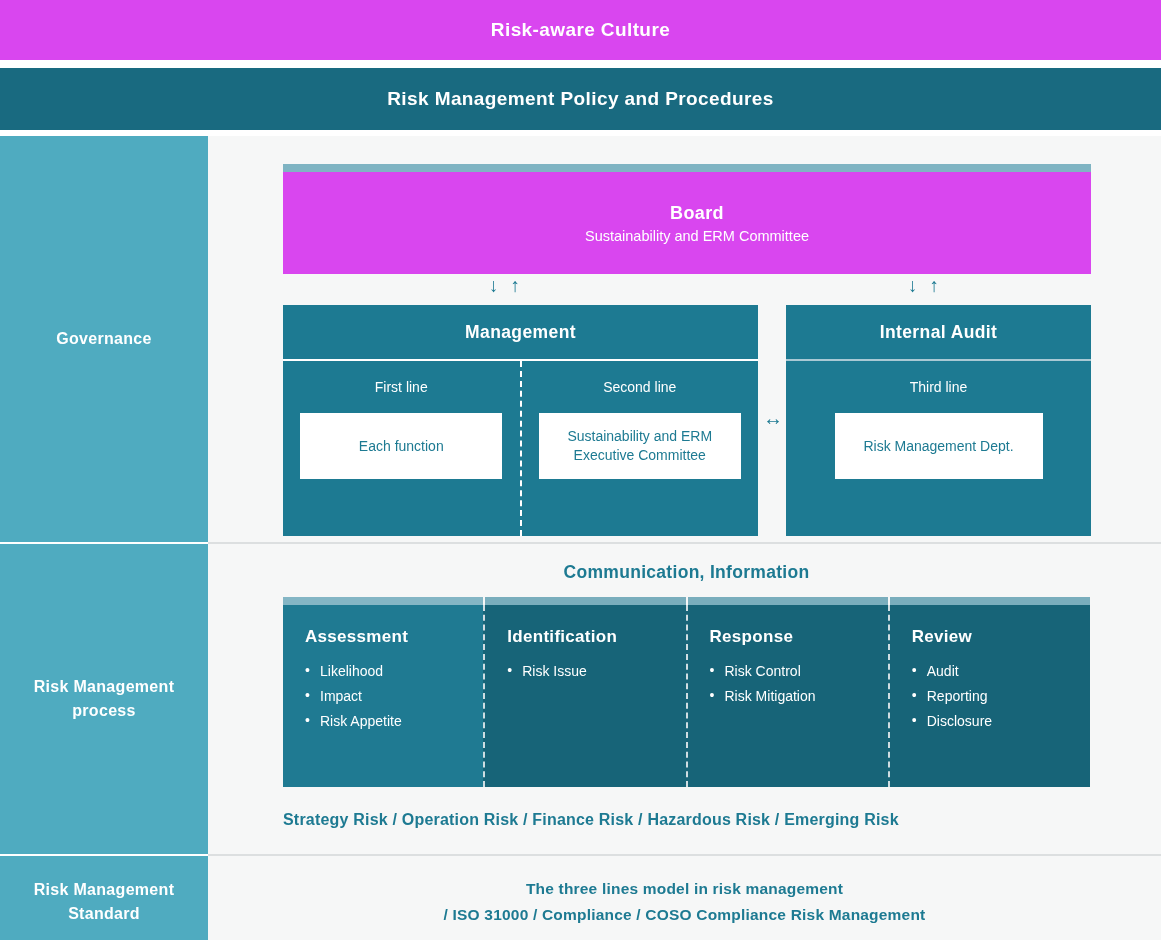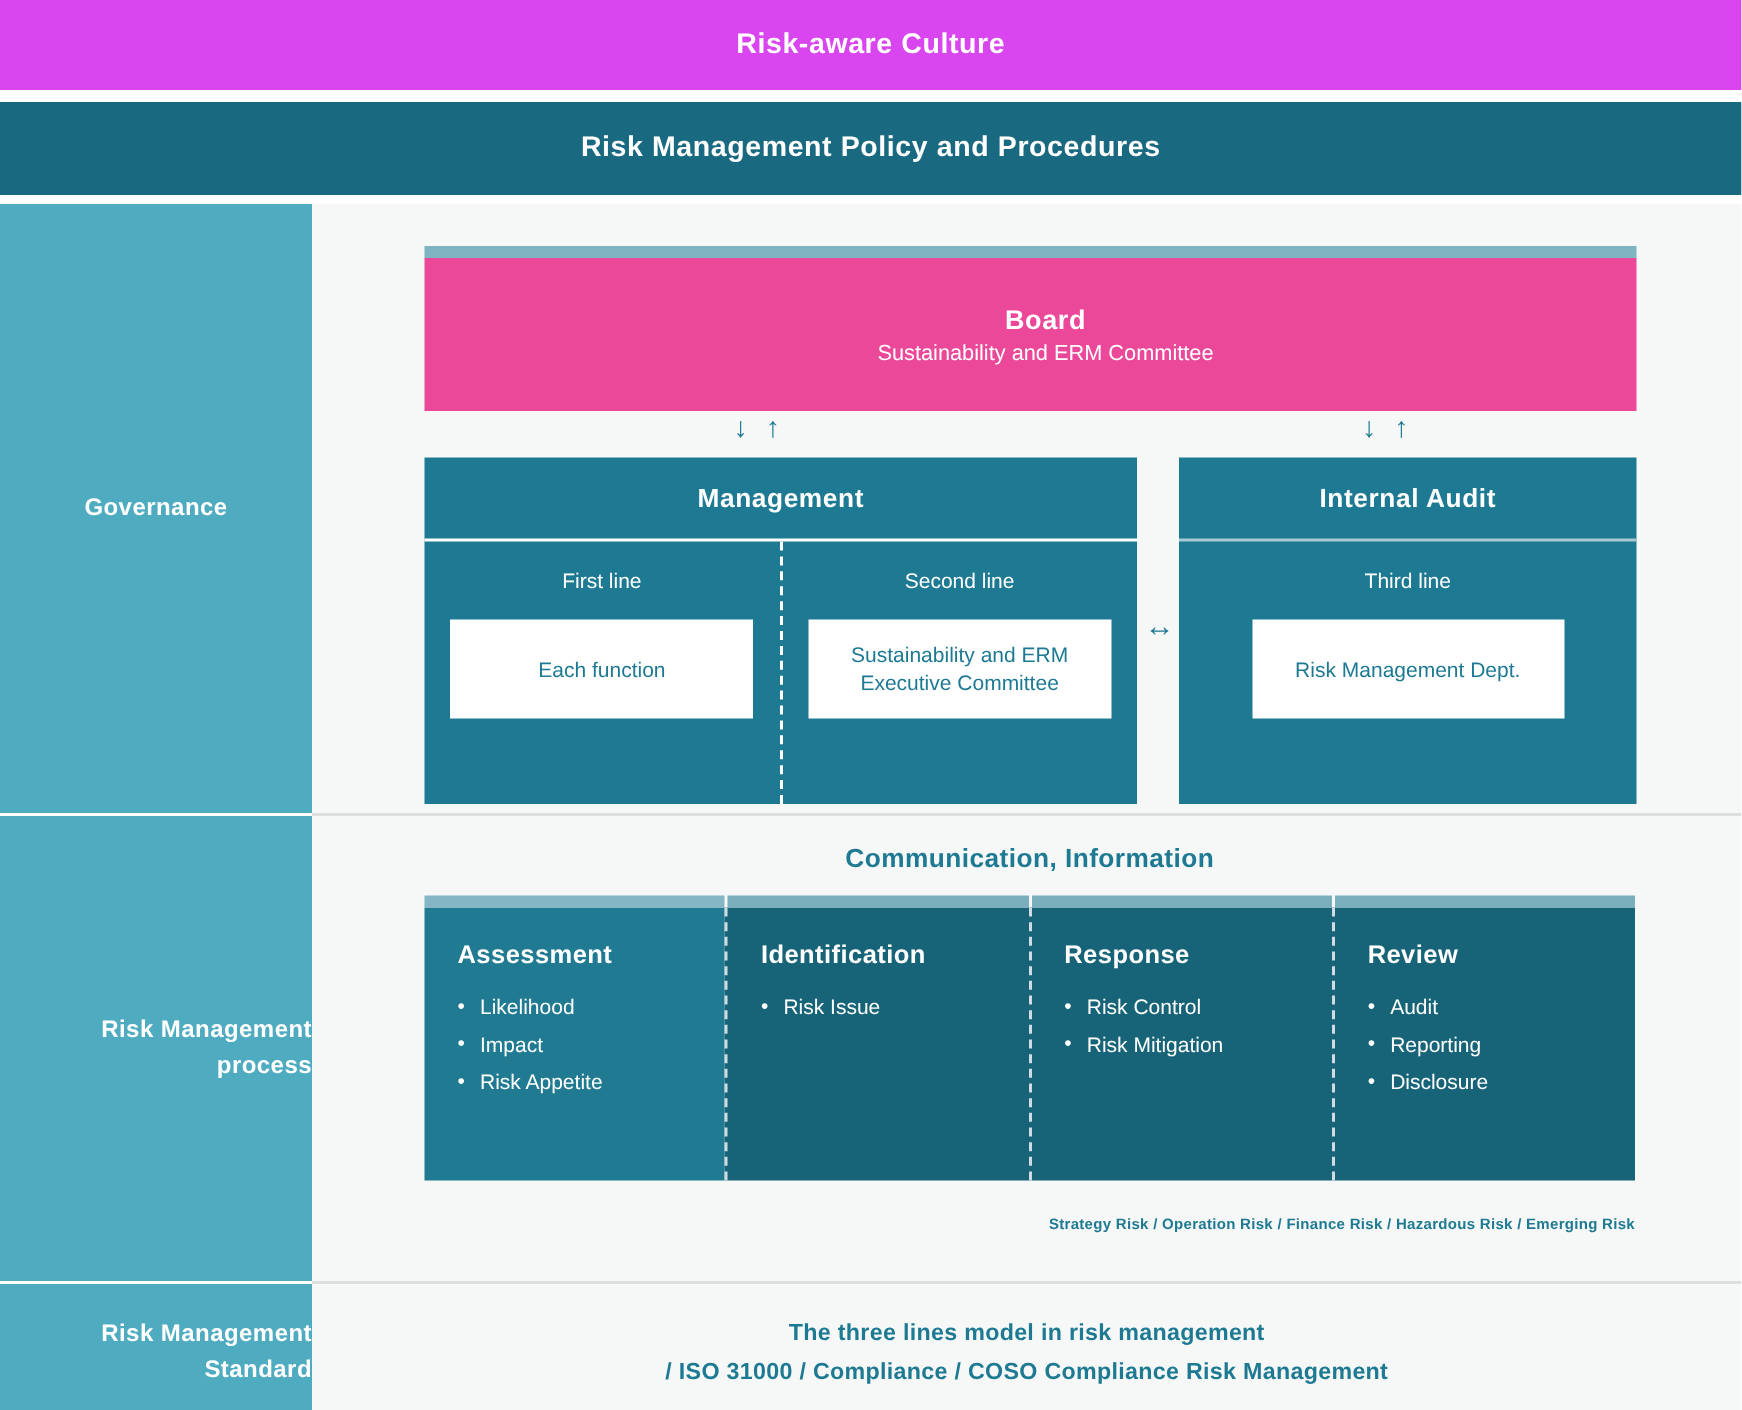--- a/index.html
+++ b/index.html
@@ -30,37 +30,37 @@
   .banner-gap2 { height: 6px; background: #ffffff; }
 
   
   .body-wrap { display: flex; flex-direction: column; }
 
   .row { display: flex; width: 1161px; }
   .side {
     width: 208px; flex: 0 0 208px;
     background: #4fabc0;
     color: #ffffff;
-    display: flex; align-items: center; justify-content: center; text-align: right;
+    display: flex; align-items: center; justify-content: center; text-align: center;
     font-size: 16px; font-weight: 700; line-height: 1.5;
     letter-spacing: .3px;
   }
   .side-gap { width: 208px; flex: 0 0 208px; height: 2px; background: #ffffff; }
   .main {
     flex: 1 1 auto; background: #f6f7f7; position: relative;
   }
   .main-divider { flex: 1 1 auto; height: 2px; background: #dcdfe0; }
   .div-row { display: flex; width: 1161px; }
 
   
   .gov { height: 406px; padding: 36px 71px 0 75px; }
 
   .board {
     position: relative;
-    background: #ec4899;
+    background: #d946ef;
     height: 102px;
     margin: 0 0 0 0;
     color: #ffffff;
     display: flex; flex-direction: column; align-items: center; justify-content: center; padding-left: 20px;
   }
   .board::before {
     content: ""; position: absolute; top: -8px; left: 0; right: 0; height: 8px;
     background: #7fb4c3;
   }
   .board-title { font-size: 18px; font-weight: 700; letter-spacing: .4px; margin-bottom: 4px; }
@@ -135,22 +135,22 @@
   .proc-head { font-size: 17px; font-weight: 700; letter-spacing: .3px; margin-bottom: 12px; }
   .proc-list { list-style: none; }
   .proc-list li {
     font-size: 14px; line-height: 1.78; position: relative; padding-left: 15px;
   }
   .proc-list li::before {
     content: "•"; position: absolute; left: 0; top: -1px; font-size: 14px;
   }
 
   .risk-types {
-    text-align: right; color: #1d7a92;
-    font-size: 10px; font-weight: 700; letter-spacing: .2px;
+    text-align: left; color: #1d7a92;
+    font-size: 16px; font-weight: 700; letter-spacing: .2px;
     margin-top: 24px;
   }
 
   
   .std { height: 92px; display: flex; flex-direction: column;
          align-items: center; justify-content: center; text-align: center;
          color: #1d7a92; }
   .std-line { font-size: 15.5px; font-weight: 700; line-height: 1.65; letter-spacing: .2px; }
 </style>
 </head>

